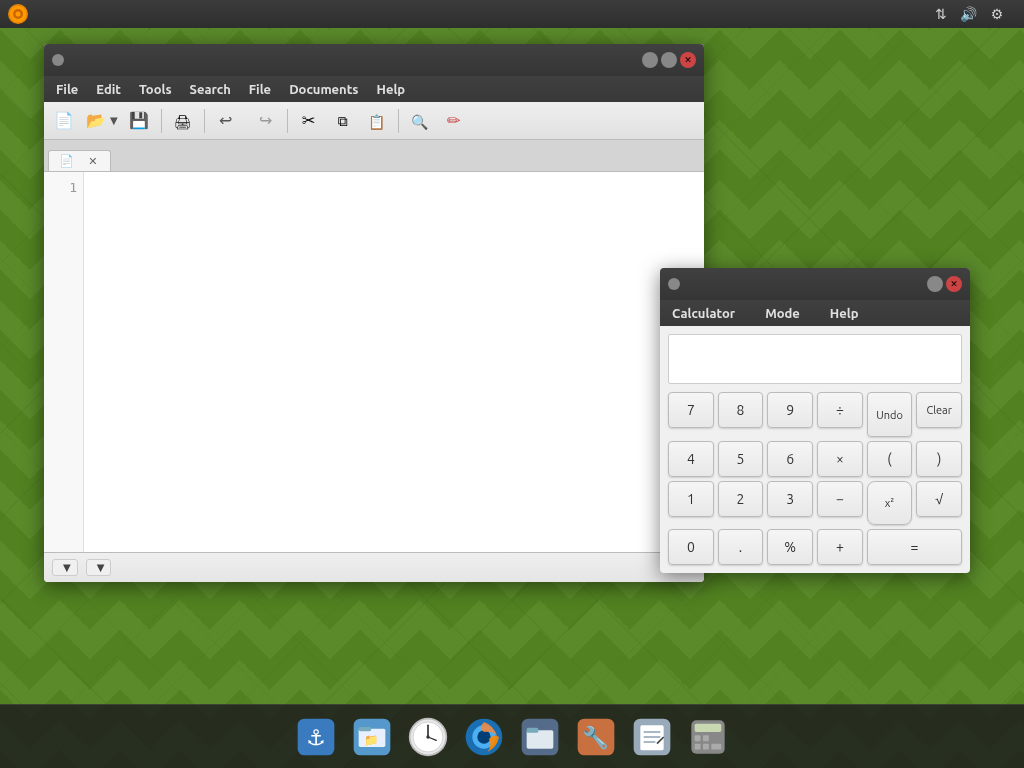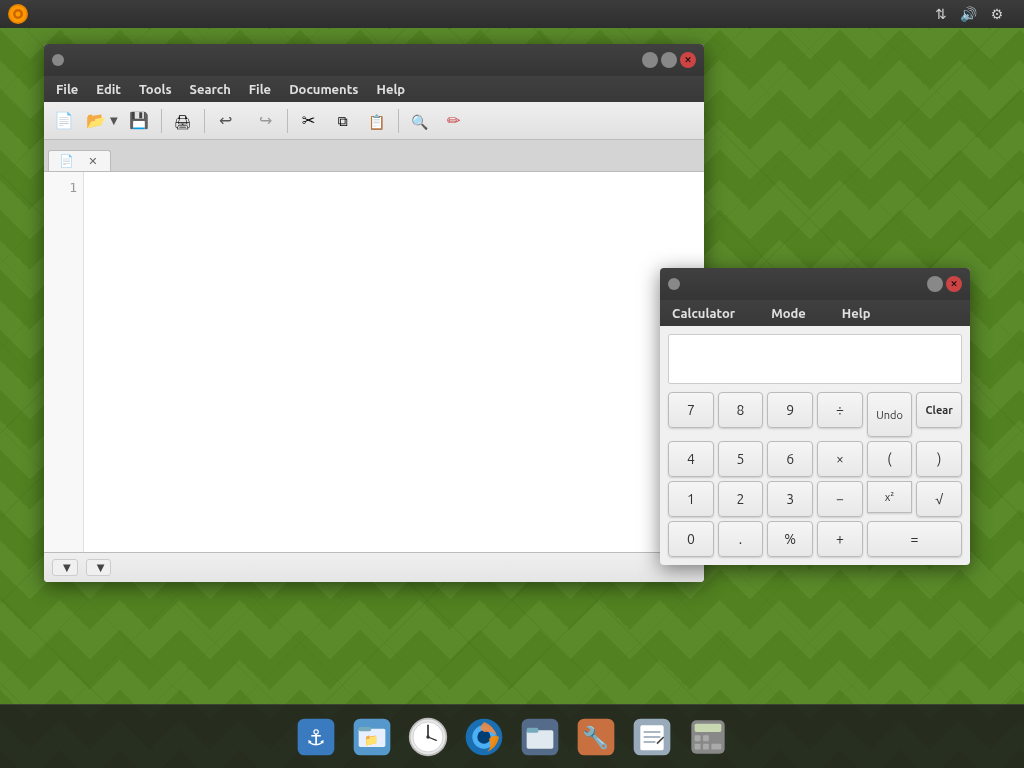--- a/index.html
+++ b/index.html
@@ -297,21 +297,21 @@
       box-shadow: 0 4px 20px rgba(0,0,0,0.5);
       overflow: hidden;
       z-index: 20;
     }
     .calc-menubar {
       background: linear-gradient(to bottom, #404040, #383838);
       display: flex;
       align-items: center;
       height: 26px;
       padding: 0 4px;
-      gap: 20px;
+      gap: 14px;
     }
     .calc-display {
       background: white;
       border: 1px solid #ccc;
       margin: 8px;
       height: 50px;
       display: flex;
       align-items: center;
       justify-content: flex-end;
       padding: 0 8px;
@@ -474,32 +474,32 @@
   <div class="calc-display">
     <span></span>
   </div>
 
 <div style="padding: 0px 8px 8px; display: grid; grid-template-columns: repeat(6, 1fr); gap: 4px;">
       <div style="background: linear-gradient(rgb(245, 245, 245), rgb(232, 232, 232)); border: 1px solid rgb(187, 187, 187); border-radius: 4px; height: 36px; display: flex; align-items: center; justify-content: center; cursor: pointer; font-size: 14px; color: rgb(51, 51, 51); box-shadow: rgba(0, 0, 0, 0.15) 0px 1px 2px; user-select: none;">7</div>
       <div style="background: linear-gradient(rgb(245, 245, 245), rgb(232, 232, 232)); border: 1px solid rgb(187, 187, 187); border-radius: 4px; height: 36px; display: flex; align-items: center; justify-content: center; cursor: pointer; font-size: 14px; color: rgb(51, 51, 51); box-shadow: rgba(0, 0, 0, 0.15) 0px 1px 2px; user-select: none;">8</div>
       <div style="background: linear-gradient(rgb(245, 245, 245), rgb(232, 232, 232)); border: 1px solid rgb(187, 187, 187); border-radius: 4px; height: 36px; display: flex; align-items: center; justify-content: center; cursor: pointer; font-size: 14px; color: rgb(51, 51, 51); box-shadow: rgba(0, 0, 0, 0.15) 0px 1px 2px; user-select: none;">9</div>
       <div style="background: linear-gradient(rgb(245, 245, 245), rgb(232, 232, 232)); border: 1px solid rgb(187, 187, 187); border-radius: 4px; height: 36px; display: flex; align-items: center; justify-content: center; cursor: pointer; font-size: 14px; color: rgb(51, 51, 51); box-shadow: rgba(0, 0, 0, 0.15) 0px 1px 2px; user-select: none;">÷</div>
       <div style="background: linear-gradient(rgb(245, 245, 245), rgb(232, 232, 232)); border: 1px solid rgb(187, 187, 187); border-radius: 4px; height: 45px; display: flex; align-items: center; justify-content: center; cursor: pointer; font-size: 11px; color: rgb(51, 51, 51); box-shadow: rgba(0, 0, 0, 0.15) 0px 1px 2px; user-select: none;">Undo</div>
-      <div style="background: linear-gradient(rgb(245, 245, 245), rgb(232, 232, 232)); border: 1px solid rgb(187, 187, 187); border-radius: 4px; height: 36px; display: flex; align-items: center; justify-content: center; cursor: pointer; font-size: 11px; color: rgb(51, 51, 51); box-shadow: rgba(0, 0, 0, 0.15) 0px 1px 2px; user-select: none; font-weight: bold;">Clear</div>
+      <div style="background: linear-gradient(rgb(245, 245, 245), rgb(232, 232, 232)); border: 1px solid rgb(187, 187, 187); border-radius: 4px; height: 36px; display: flex; align-items: center; justify-content: center; cursor: pointer; font-size: 11px; color: rgb(51, 51, 51); box-shadow: rgba(0, 0, 0, 0.15) 0px 1px 2px; user-select: none;">Clear</div>
       <div style="background: linear-gradient(rgb(245, 245, 245), rgb(232, 232, 232)); border: 1px solid rgb(187, 187, 187); border-radius: 4px; height: 36px; display: flex; align-items: center; justify-content: center; cursor: pointer; font-size: 14px; color: rgb(51, 51, 51); box-shadow: rgba(0, 0, 0, 0.15) 0px 1px 2px; user-select: none;">4</div>
       <div style="background: linear-gradient(rgb(245, 245, 245), rgb(232, 232, 232)); border: 1px solid rgb(187, 187, 187); border-radius: 4px; height: 36px; display: flex; align-items: center; justify-content: center; cursor: pointer; font-size: 14px; color: rgb(51, 51, 51); box-shadow: rgba(0, 0, 0, 0.15) 0px 1px 2px; user-select: none;">5</div>
       <div style="background: linear-gradient(rgb(245, 245, 245), rgb(232, 232, 232)); border: 1px solid rgb(187, 187, 187); border-radius: 4px; height: 36px; display: flex; align-items: center; justify-content: center; cursor: pointer; font-size: 14px; color: rgb(51, 51, 51); box-shadow: rgba(0, 0, 0, 0.15) 0px 1px 2px; user-select: none;">6</div>
       <div style="background: linear-gradient(rgb(245, 245, 245), rgb(232, 232, 232)); border: 1px solid rgb(187, 187, 187); border-radius: 4px; height: 36px; display: flex; align-items: center; justify-content: center; cursor: pointer; font-size: 14px; color: rgb(51, 51, 51); box-shadow: rgba(0, 0, 0, 0.15) 0px 1px 2px; user-select: none;">×</div>
       <div style="background: linear-gradient(rgb(245, 245, 245), rgb(232, 232, 232)); border: 1px solid rgb(187, 187, 187); border-radius: 4px; height: 36px; display: flex; align-items: center; justify-content: center; cursor: pointer; font-size: 14px; color: rgb(51, 51, 51); box-shadow: rgba(0, 0, 0, 0.15) 0px 1px 2px; user-select: none;">(</div>
       <div style="background: linear-gradient(rgb(245, 245, 245), rgb(232, 232, 232)); border: 1px solid rgb(187, 187, 187); border-radius: 4px; height: 36px; display: flex; align-items: center; justify-content: center; cursor: pointer; font-size: 14px; color: rgb(51, 51, 51); box-shadow: rgba(0, 0, 0, 0.15) 0px 1px 2px; user-select: none;">)</div>
       <div style="background: linear-gradient(rgb(245, 245, 245), rgb(232, 232, 232)); border: 1px solid rgb(187, 187, 187); border-radius: 4px; height: 36px; display: flex; align-items: center; justify-content: center; cursor: pointer; font-size: 14px; color: rgb(51, 51, 51); box-shadow: rgba(0, 0, 0, 0.15) 0px 1px 2px; user-select: none;">1</div>
       <div style="background: linear-gradient(rgb(245, 245, 245), rgb(232, 232, 232)); border: 1px solid rgb(187, 187, 187); border-radius: 4px; height: 36px; display: flex; align-items: center; justify-content: center; cursor: pointer; font-size: 14px; color: rgb(51, 51, 51); box-shadow: rgba(0, 0, 0, 0.15) 0px 1px 2px; user-select: none;">2</div>
       <div style="background: linear-gradient(rgb(245, 245, 245), rgb(232, 232, 232)); border: 1px solid rgb(187, 187, 187); border-radius: 4px; height: 36px; display: flex; align-items: center; justify-content: center; cursor: pointer; font-size: 14px; color: rgb(51, 51, 51); box-shadow: rgba(0, 0, 0, 0.15) 0px 1px 2px; user-select: none;">3</div>
       <div style="background: linear-gradient(rgb(245, 245, 245), rgb(232, 232, 232)); border: 1px solid rgb(187, 187, 187); border-radius: 4px; height: 36px; display: flex; align-items: center; justify-content: center; cursor: pointer; font-size: 14px; color: rgb(51, 51, 51); box-shadow: rgba(0, 0, 0, 0.15) 0px 1px 2px; user-select: none;">−</div>
-      <div style="background: linear-gradient(rgb(245, 245, 245), rgb(232, 232, 232)); border: 1px solid rgb(187, 187, 187); border-radius: 0; height: 32px; display: flex; align-items: center; justify-content: center; cursor: pointer; font-size: 11px; color: rgb(51, 51, 51); box-shadow: rgba(0, 0, 0, 0.15) 0px 1px 2px; user-select: none;">x²</div>
+      <div style="background: linear-gradient(rgb(245, 245, 245), rgb(232, 232, 232)); border: 1px solid rgb(187, 187, 187); border-radius: 8px; height: 44px; display: flex; align-items: center; justify-content: center; cursor: pointer; font-size: 11px; color: rgb(51, 51, 51); box-shadow: rgba(0, 0, 0, 0.15) 0px 1px 2px; user-select: none;">x²</div>
       <div style="background: linear-gradient(rgb(245, 245, 245), rgb(232, 232, 232)); border: 1px solid rgb(187, 187, 187); border-radius: 4px; height: 36px; display: flex; align-items: center; justify-content: center; cursor: pointer; font-size: 14px; color: rgb(51, 51, 51); box-shadow: rgba(0, 0, 0, 0.15) 0px 1px 2px; user-select: none;">√</div>
       <div style="background: linear-gradient(rgb(245, 245, 245), rgb(232, 232, 232)); border: 1px solid rgb(187, 187, 187); border-radius: 4px; height: 36px; display: flex; align-items: center; justify-content: center; cursor: pointer; font-size: 14px; color: rgb(51, 51, 51); box-shadow: rgba(0, 0, 0, 0.15) 0px 1px 2px; user-select: none;">0</div>
       <div style="background: linear-gradient(rgb(245, 245, 245), rgb(232, 232, 232)); border: 1px solid rgb(187, 187, 187); border-radius: 4px; height: 36px; display: flex; align-items: center; justify-content: center; cursor: pointer; font-size: 14px; color: rgb(51, 51, 51); box-shadow: rgba(0, 0, 0, 0.15) 0px 1px 2px; user-select: none;">.</div>
       <div style="background: linear-gradient(rgb(245, 245, 245), rgb(232, 232, 232)); border: 1px solid rgb(187, 187, 187); border-radius: 4px; height: 36px; display: flex; align-items: center; justify-content: center; cursor: pointer; font-size: 14px; color: rgb(51, 51, 51); box-shadow: rgba(0, 0, 0, 0.15) 0px 1px 2px; user-select: none;">%</div>
       <div style="background: linear-gradient(rgb(245, 245, 245), rgb(232, 232, 232)); border: 1px solid rgb(187, 187, 187); border-radius: 4px; height: 36px; display: flex; align-items: center; justify-content: center; cursor: pointer; font-size: 14px; color: rgb(51, 51, 51); box-shadow: rgba(0, 0, 0, 0.15) 0px 1px 2px; user-select: none;">+</div>
       <div style="background: linear-gradient(rgb(245, 245, 245), rgb(232, 232, 232)); border: 1px solid rgb(187, 187, 187); border-radius: 4px; height: 36px; display: flex; align-items: center; justify-content: center; cursor: pointer; font-size: 14px; color: rgb(51, 51, 51); box-shadow: rgba(0, 0, 0, 0.15) 0px 1px 2px; user-select: none; grid-column: span 2;">=</div>
     </div>
   </div>
 
 <style>

